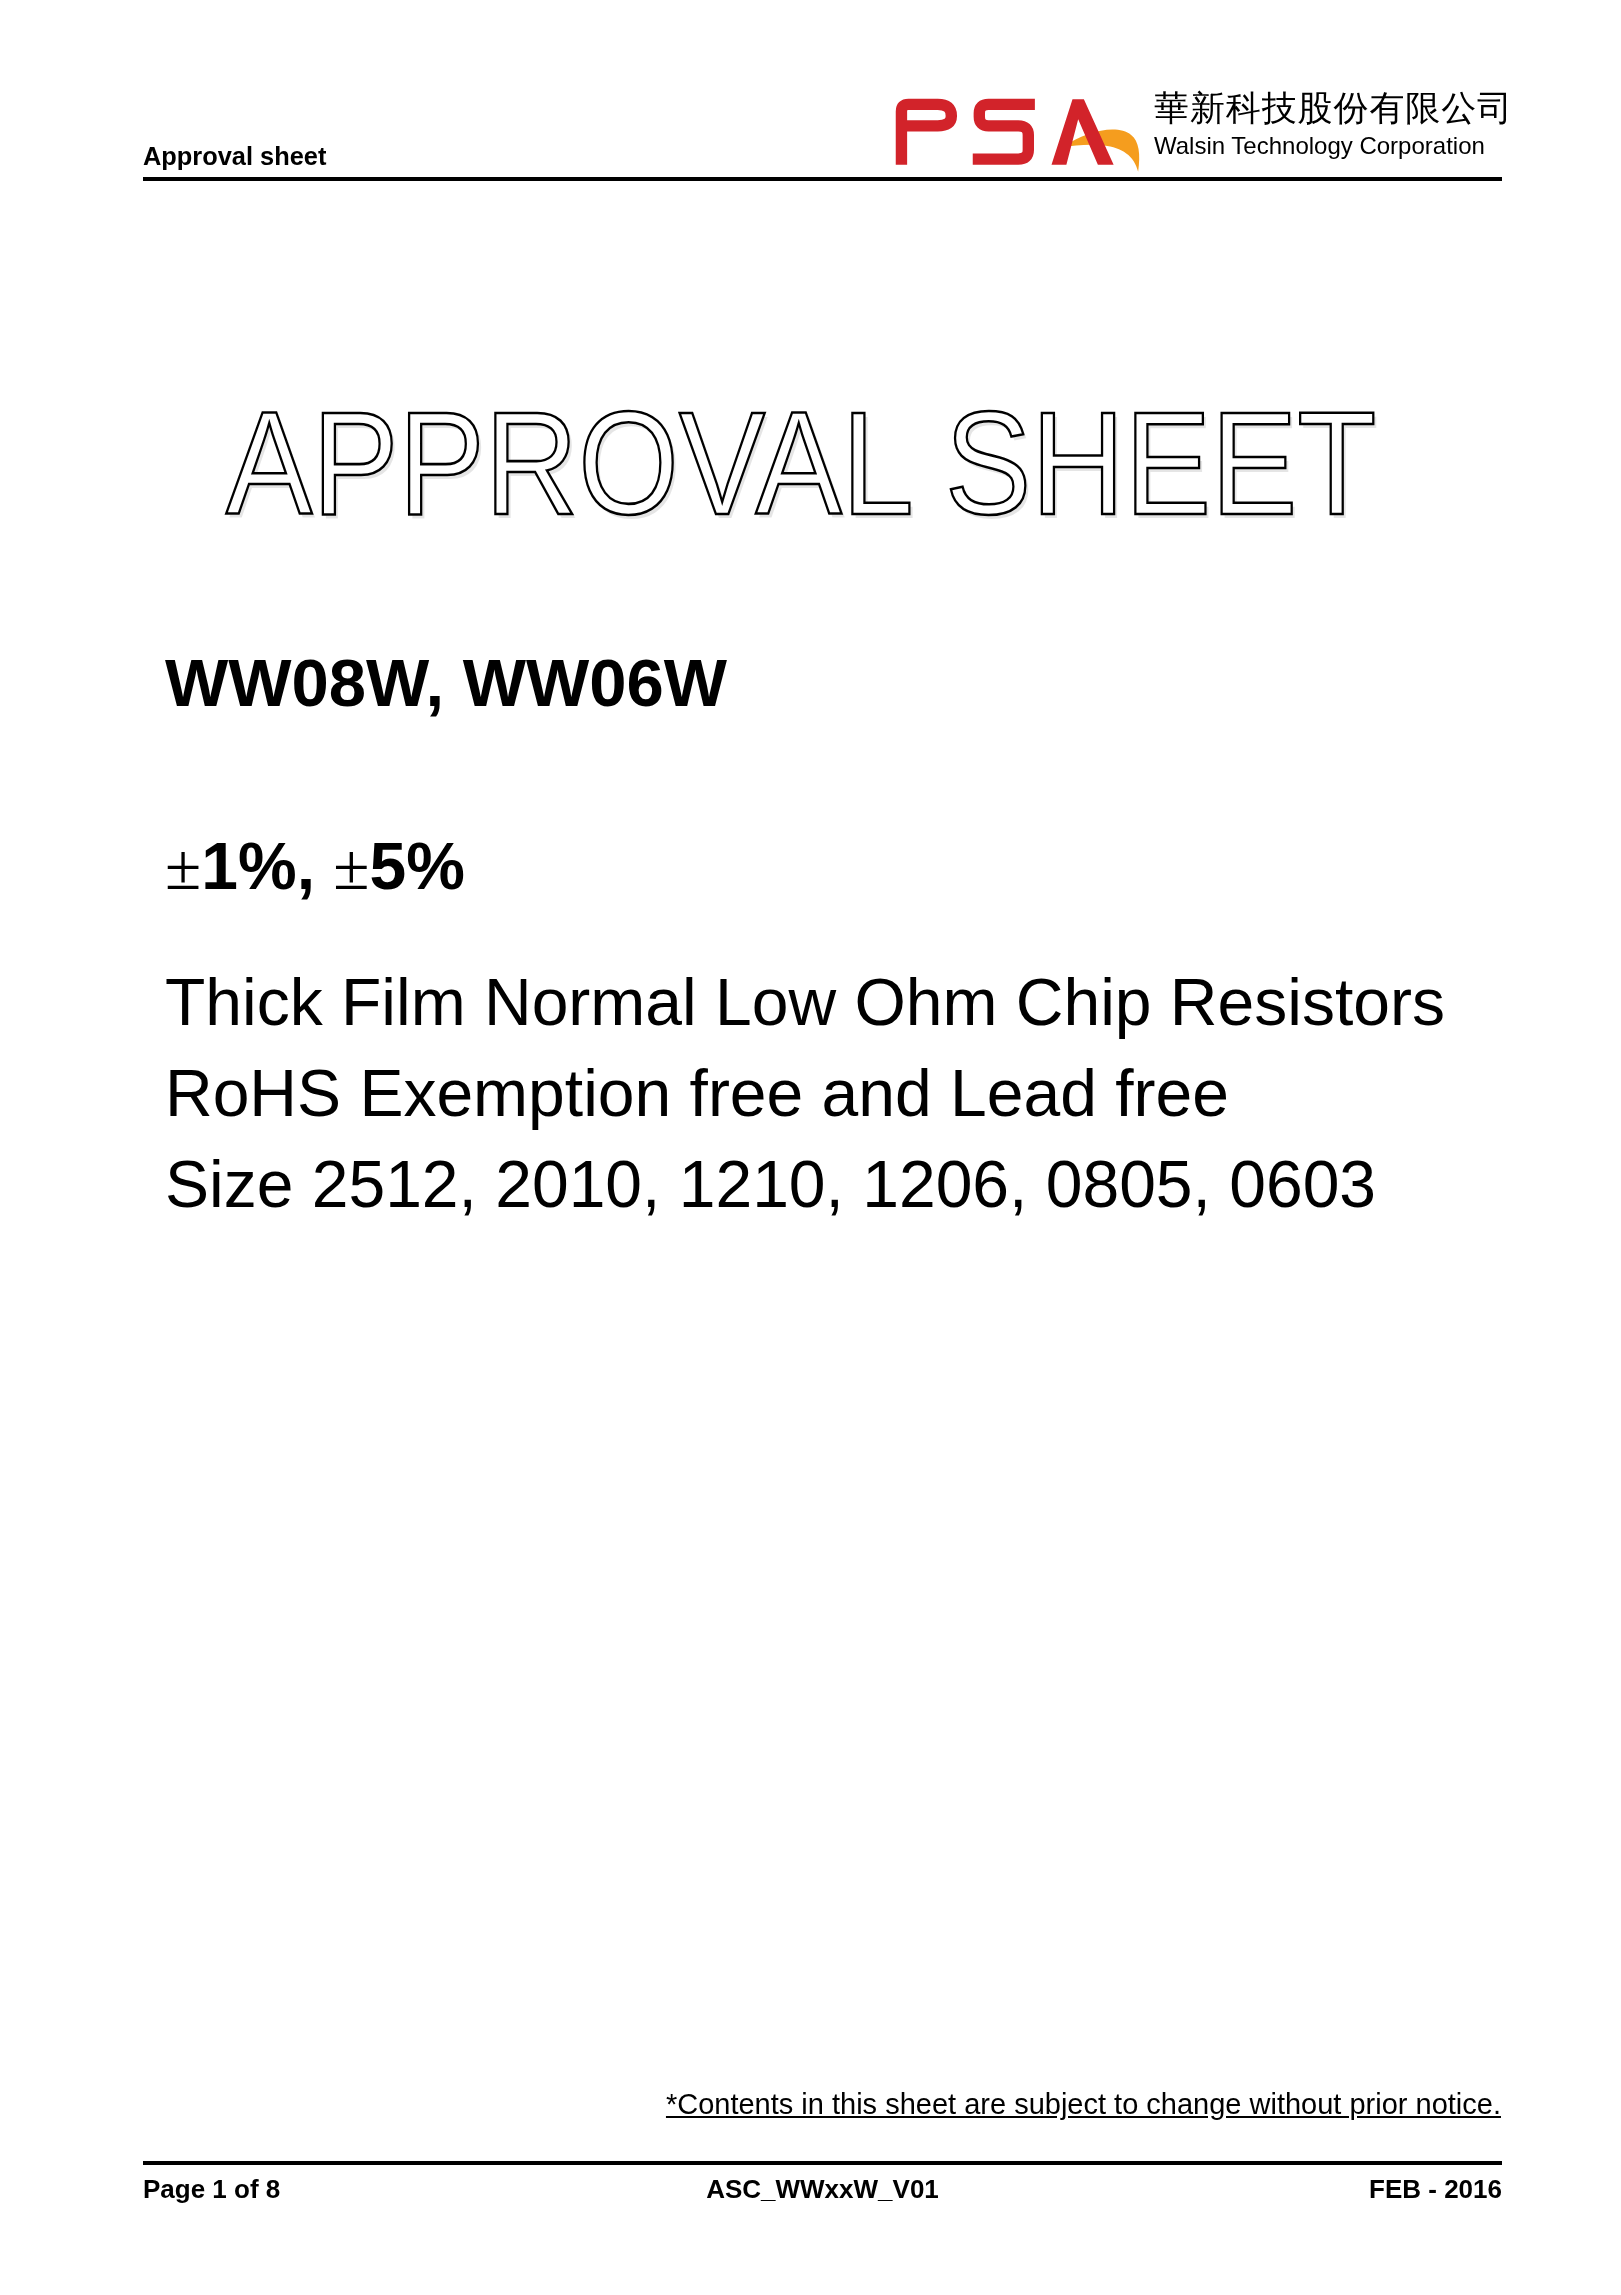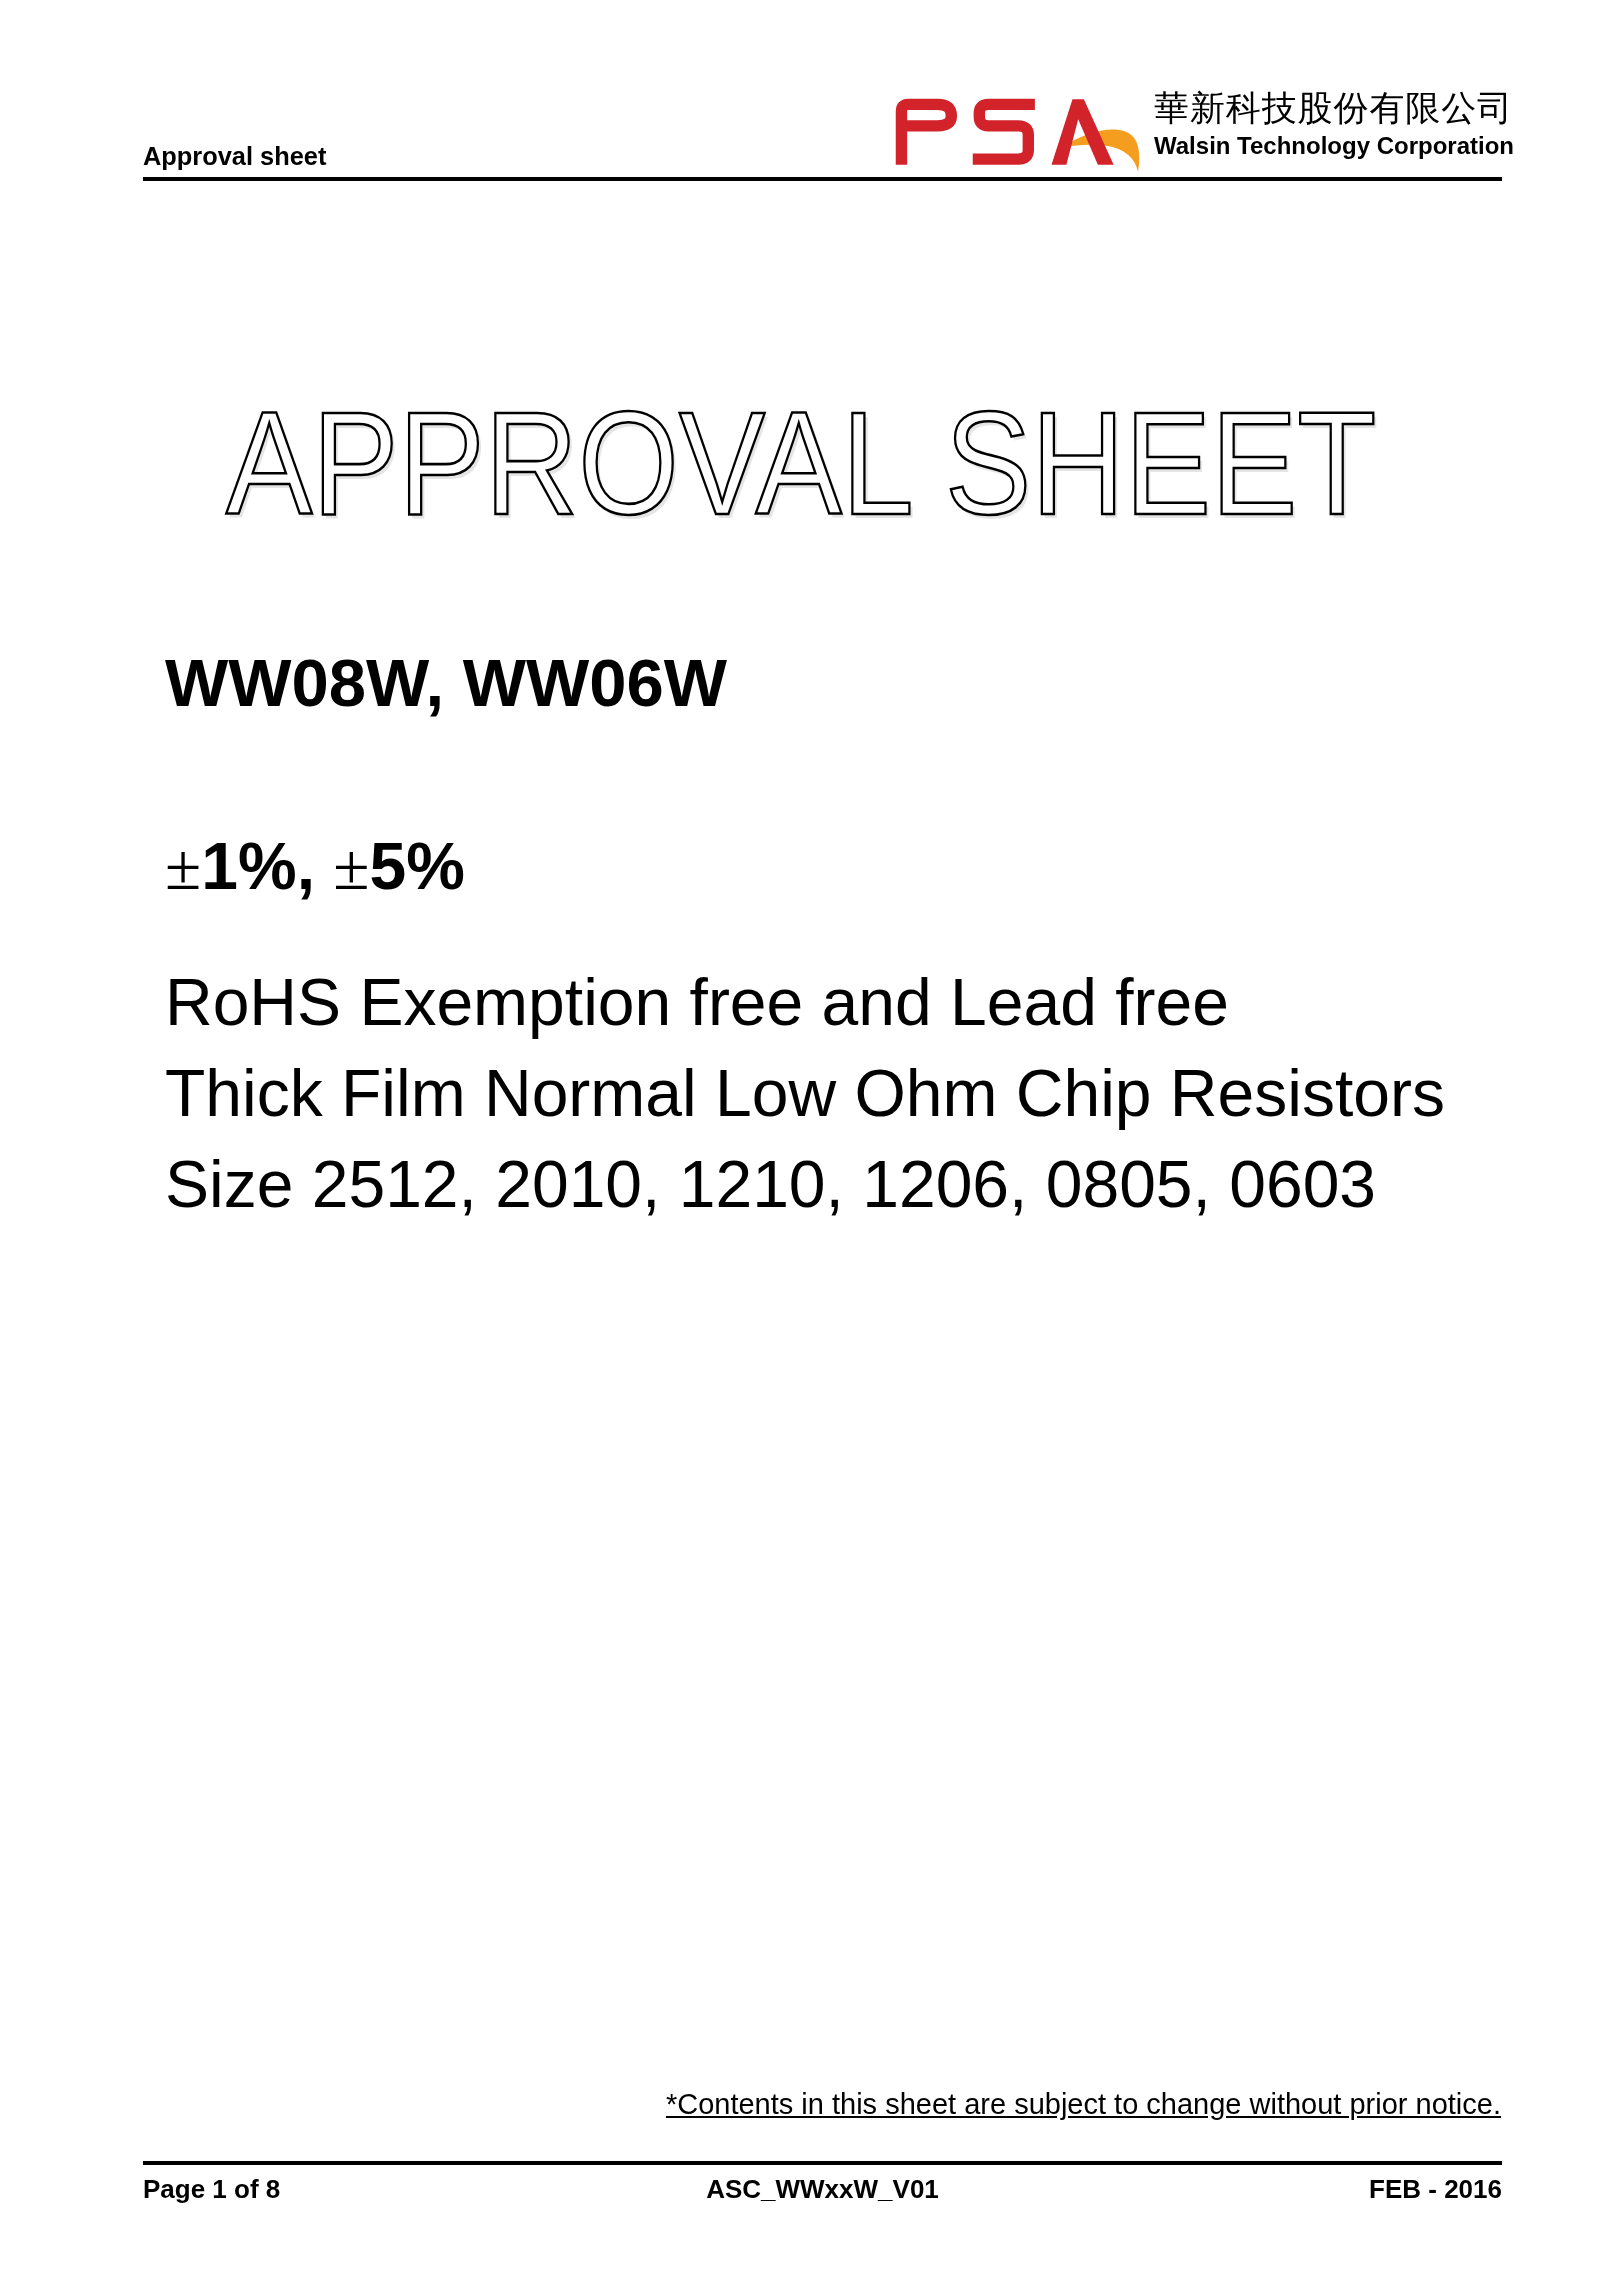--- a/index.html
+++ b/index.html
@@ -24,21 +24,21 @@
   }
   .logo-svg{left:885px;top:86px;width:263px;height:98px;}
   .company-zh{
     left:1154px;top:89px;
     font-size:35px;line-height:1.1;letter-spacing:0.9px;
     font-family:"Liberation Sans","DejaVu Sans",sans-serif;
     white-space:nowrap;
   }
   .company-en{
     left:1154px;top:133px;
-    font-size:24px;font-weight:bold;line-height:1.1;
+    font-size:24px;font-weight:normal;line-height:1.1;
     white-space:nowrap;
   }
 
   
   .watermark{
     left:226px;top:390px;
     font-size:147px;line-height:1;
     font-weight:normal;
     color:#fff;
     -webkit-text-stroke:2.6px #000;
@@ -117,22 +117,22 @@
 
   <div class="abs watermark">APPROVAL SHEET</div>
 
   <div class="abs series">
     <div>WW08W, WW06W</div>
   </div>
 
   <div class="abs tolerance"><span class="pm">±</span><span>1%, </span><span class="pm">±</span><span>5%</span></div>
 
   <div class="abs desc">
+    <div>Thick Film Normal Low Ohm Chip Resistors</div>
     <div>RoHS Exemption free and Lead free</div>
-    <div>Thick Film Normal Low Ohm Chip Resistors</div>
     <div>Size 2512, 2010, 1210, 1206, 0805, 0603</div>
   </div>
 
   <div class="abs notice">*Contents in this sheet are subject to change without prior notice.</div>
 
   <div class="abs ftr-rule"></div>
   <div class="abs ftr-row">
     <div class="ftr-left">Page 1 of 8</div>
     <div class="ftr-center">ASC_WWxxW_V01</div>
     <div class="ftr-right">FEB - 2016</div>

